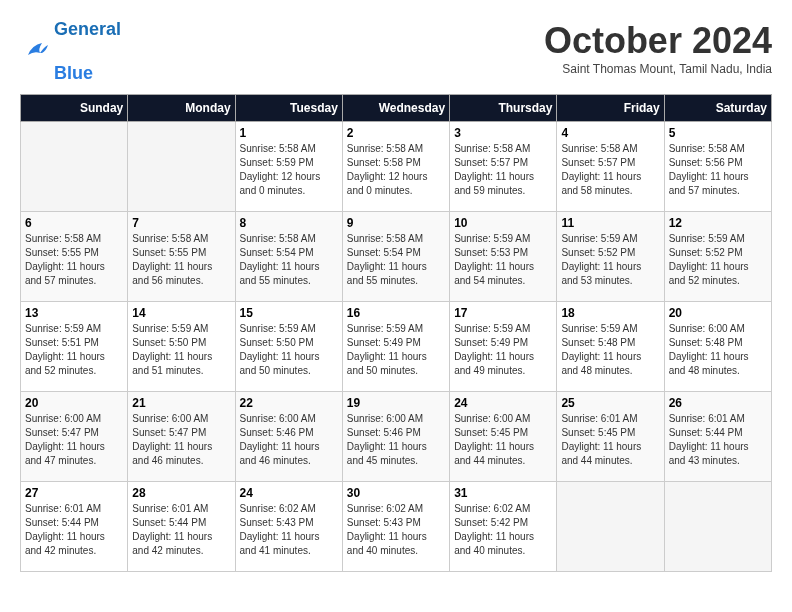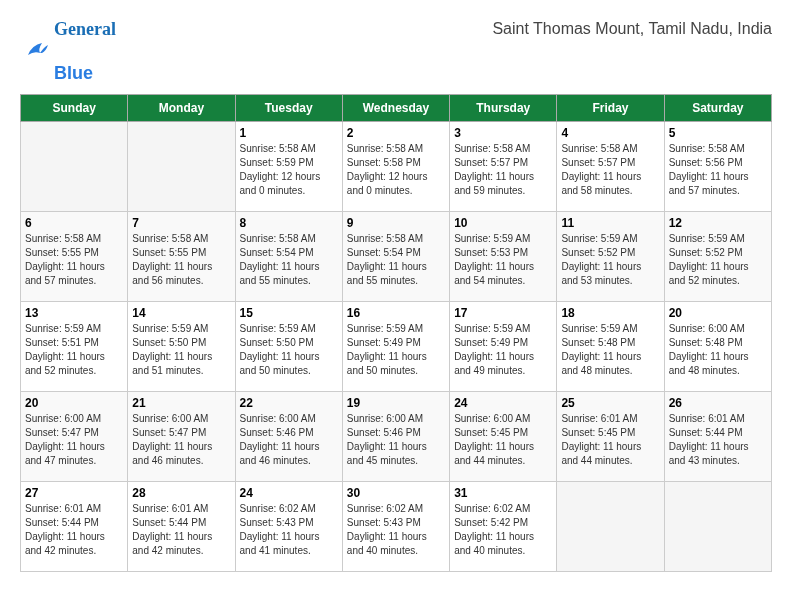--- a/index.html
+++ b/index.html
@@ -21,48 +21,47 @@
       align-items: center;
       gap: 4px;
     }
     .logo-text {
       font-size: 18px;
       font-weight: bold;
       line-height: 1.1;
     }
     .logo-text span {
       color: #1a6eb5;
-      font-family: Liberation Serif, serif;
     }
     .logo-bird {
       width: 30px;
       height: 30px;
     }
     .title-block {
       text-align: right;
     }
     .month-title {
       font-size: 36px;
       font-weight: bold;
       color: #333;
     }
     .subtitle {
-      font-size: 16px;
+      font-size: 12px;
       color: #444;
     }
     table {
       width: 100%;
       border-collapse: collapse;
       font-size: 11px;
     }
     thead tr th {
-      background-color: #15803d;
+      background-color: #0f172a;
       color: #fff;
       padding: 6px 4px;
-      text-align: center;
+      text-align: right;
       font-size: 12px;
       border: 1px solid #aaa;
     }
     tbody tr td {
       border: 1px solid #ccc;
       vertical-align: top;
       padding: 4px;
       height: 90px;
       width: 14.28%;
       background: #fff;
@@ -94,20 +93,21 @@
         <path d="M8,18 Q12,8 22,6 Q18,12 20,16 Q14,14 8,18Z" fill="#2a7de1"></path>
         <path d="M20,16 Q24,10 28,8 Q26,14 22,16Z" fill="#2a7de1"></path>
       </svg>
     </div>
     <div>
       <div class="logo-text"><span>General</span></div>
       <div class="logo-text" style="color:#2a7de1;margin-top:24px;">Blue</div>
     </div>
   </div>
   <div class="title-block">
+    <div class="month-title">October 2024</div>
     <div class="subtitle">Saint Thomas Mount, Tamil Nadu, India</div>
   </div>
 </div>
 
 <table>
   <thead>
     <tr>
     <th>Sunday</th>
         <th>Monday</th>
         <th>Tuesday</th>

